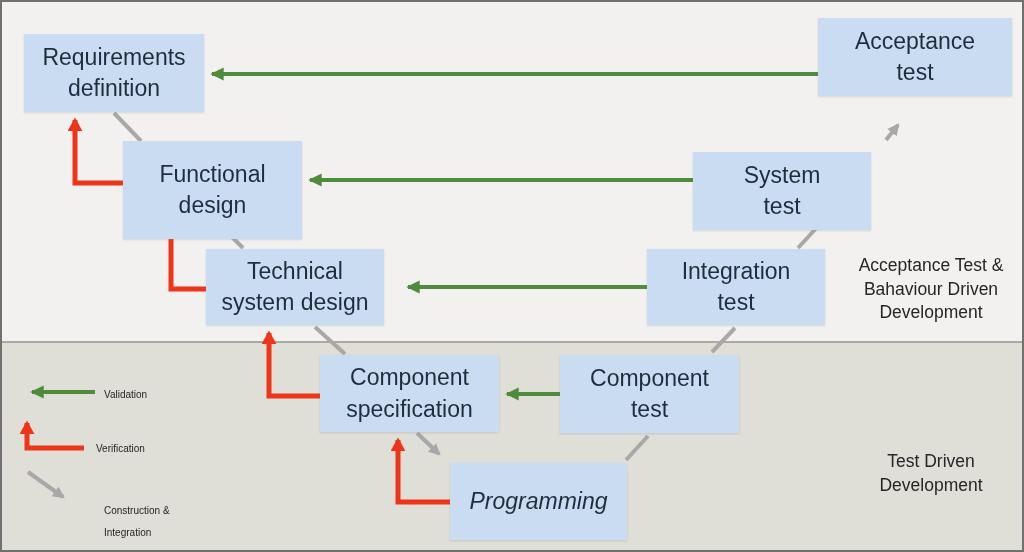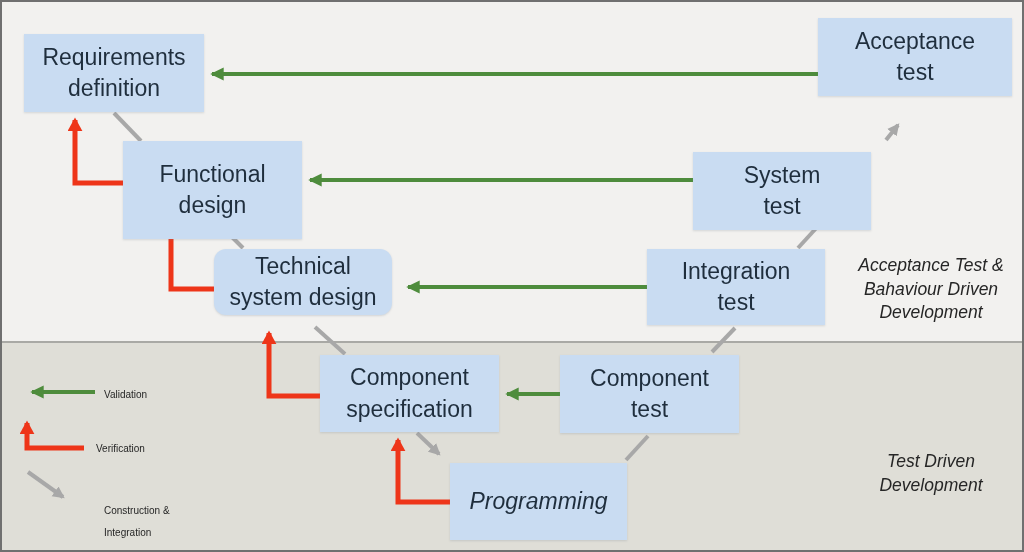--- a/index.html
+++ b/index.html
@@ -40,21 +40,20 @@
     white-space: pre-line;
     box-shadow: 0 1px 2px rgba(120,130,145,0.25);
   }
   .zone-label {
     position: absolute;
     color: #262626;
     font-size: 17.5px;
     line-height: 23.5px;
     text-align: center;
     white-space: pre-line;
-    font-style: italic;
   }
   .legend-label {
     position: absolute;
     color: #262626;
     font-size: 10px;
     line-height: 22px;
     text-align: left;
     white-space: pre-line;
   }
   .arrow-green { stroke: var(--validation-green, #4e8c3c); stroke-width: 4; fill: none; }
@@ -107,21 +106,21 @@
 
     <path class="arrow-green" d="M93,390 L30,390" marker-end="url(#mg)"></path>
     <path class="arrow-red" d="M82,446 L25,446 L25,421" marker-end="url(#mr)"></path>
     <path class="arrow-gray" d="M26,470 L61,495" marker-end="url(#mgr)"></path>
   </svg>
 
   <div class="vbox" style="left:22px;  top:32px;  width:180px; height:78px;">Requirements
 definition</div>
   <div class="vbox" style="left:121px; top:139px; width:179px; height:98px;">Functional
 design</div>
-  <div class="vbox" style="left:212px; top:247px; width:178px; height:66px;border-radius:12px;">Technical
+  <div class="vbox" style="left:204px; top:247px; width:178px; height:76px;">Technical
 system design</div>
   <div class="vbox" style="left:318px; top:353px; width:179px; height:77px;">Component
 specification</div>
   <div class="vbox" style="left:448px; top:461px; width:177px; height:77px;font-style:italic;">Programming</div>
   <div class="vbox" style="left:558px; top:353px; width:179px; height:78px;">Component
 test</div>
   <div class="vbox" style="left:645px; top:247px; width:178px; height:76px;">Integration
 test</div>
   <div class="vbox" style="left:691px; top:139px; width:178px; height:78px;margin-top:11px;">System
 test</div>

